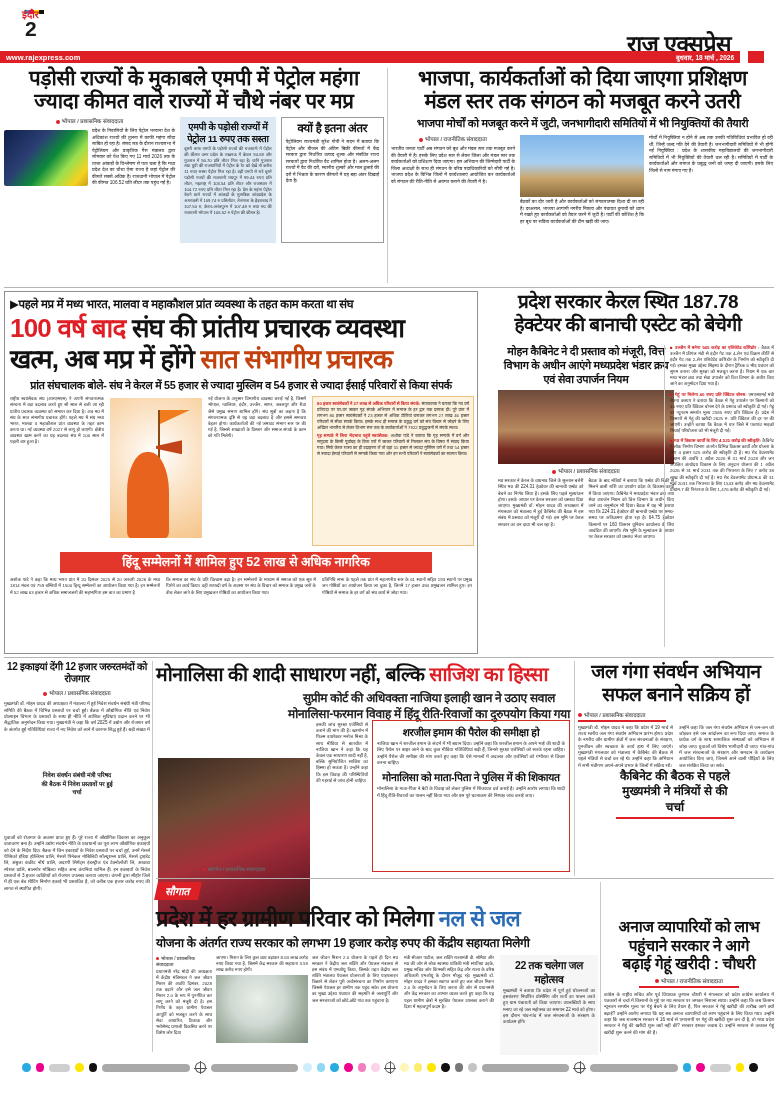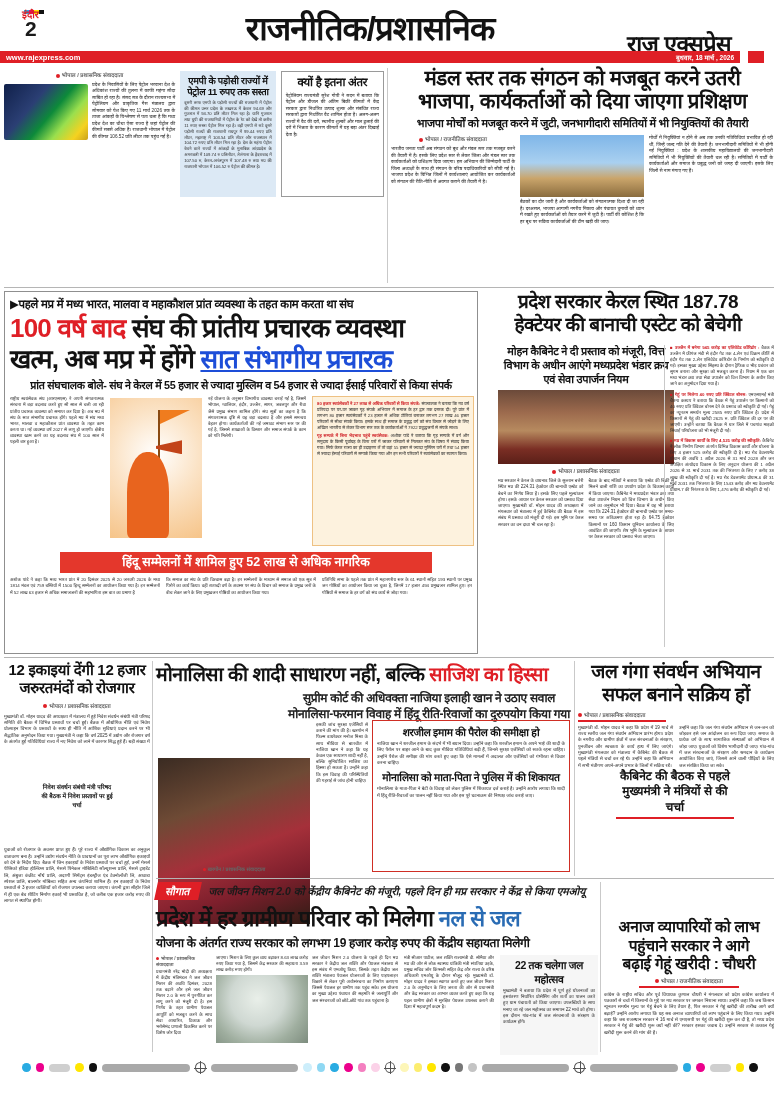--- a/index.html
+++ b/index.html
@@ -1,20 +1,20 @@
 <!DOCTYPE html>
 <html><head>
 <meta charset="utf-8">
 <style>
   * { margin:0; padding:0; box-sizing:border-box; }
   body { background:#e8e8e8; font-family:"Liberation Sans","DejaVu Sans",sans-serif; }
   .page { position:relative; width:778px; height:1108px; background:#fff; margin:0 auto; overflow:hidden; color:#1a1a1a; }
   .abs { position:absolute; }
   .red { color:#df1f26; }
-  .gray-hl { color:#1d4ed8;text-decoration:underline; }
+  .gray-hl { color:#c2410c; }
   .blue-hl { color:#2a6cb4; }
   .hl { font-weight:bold; color:#121212; letter-spacing:-0.3px; }
   .center { text-align:center; }
   .bodytxt { font-size:4.7px; line-height:1.38; color:#2b2b2b; text-align:justify; }
   .byline { font-size:5.6px; color:#666; font-weight:bold; }
   .byline .dot { display:inline-block; width:4px; height:4px; border-radius:50%; background:#df1f26; margin-right:2px; vertical-align:middle; }
   .vrule { position:absolute; width:1px; background:#c9c9c9; }
   .hrule { position:absolute; height:1px; background:#b5b5b5; }
   
   .corner-strip span { display:inline-block; width:5px; height:4px; }
@@ -56,29 +56,32 @@
 </head>
 <body>
 
 <div class="page">
 
   <div class="abs corner-strip" style="left:24px;top:0;">
     <span style="background:#29abe2"></span><span style="background:#ec008c"></span><span style="background:#ffe600"></span><span style="background:#111"></span>
   </div>
   <div class="abs red" style="left:22px;top:7px;font-size:10px;font-weight:bold;">इंदौर</div>
   <div class="abs" style="left:25px;top:17px;font-size:21px;font-weight:bold;">2</div>
-  <div class="abs hl" style="left:150px;top:5px;width:440px;font-size:33px;text-align:center;letter-spacing:-1px;">राजनीतिक/प्रशासनिक</div>
   <div class="abs hl" style="right:14px;top:27px;width:170px;font-size:23px;text-align:center;letter-spacing:-0.5px;">राज एक्सप्रेस</div>
   <div class="abs redbar" style="left:0;top:51px;width:740px;height:12px;">
     <span class="site">www.rajexpress.com</span>
     <span class="date">बुधवार, 18 मार्च , 2026</span>
   </div>
   <div class="abs" style="left:748px;top:51px;width:16px;height:12px;background:#df1f26;"></div>
 
   <div class="abs" style="left:4px;top:66px;width:380px;height:219px;">
+    <div class="hl center" style="font-size:20.5px;line-height:1.13;">
+      <div>पड़ोसी राज्यों के मुकाबले एमपी में पेट्रोल महंगा</div>
+      <div>ज्यादा कीमत वाले राज्यों में चौथे नंबर पर मप्र</div>
+    </div>
     <div style="display:flex;gap:5px;margin-top:5px;height:126px;">
       <div style="width:178px;">
         <div class="byline center"><span class="dot"></span><span>भोपाल / प्रशासनिक संवाददाता</span></div>
         <div class="bodytxt" style="margin-top:3px;">
           <span class="img-petrol" style="float:left;width:84px;height:56px;margin:2px 4px 2px 0;"></span>
           <span>प्रदेश के निवासियों के लिए पेट्रोल भरवाना देश के अधिकांश राज्यों की तुलना में काफी महंगा सौदा साबित हो रहा है। संसद सत्र के दौरान राज्यसभा में पेट्रोलियम और प्राकृतिक गैस मंत्रालय द्वारा सोमवार को पेश किए गए 11 मार्च 2026 तक के ताजा आंकड़ों के विश्लेषण से पता चला है कि मध्य प्रदेश देश का चौथा ऐसा राज्य है जहां पेट्रोल की कीमतें सबसे अधिक हैं। राजधानी भोपाल में पेट्रोल की कीमत 106.52 प्रति लीटर तक पहुंच गई है।</span>
         </div>
       </div>
       <div class="bluebox" style="width:99px;">
         <div class="hl center" style="font-size:9.5px;line-height:1.2;">एमपी के पड़ोसी राज्यों में पेट्रोल 11 रुपए तक सस्ता</div>
@@ -88,22 +91,22 @@
         <div class="hl center" style="font-size:11.5px;line-height:1.2;">क्यों है इतना अंतर</div>
         <div class="bodytxt" style="margin-top:3px;">पेट्रोलियम राज्यमंत्री सुरेश गोपी ने सदन में बताया कि पेट्रोल और डीजल की अंतिम बिक्री कीमतों में केंद्र सरकार द्वारा निर्धारित उत्पाद शुल्क और संबंधित राज्य सरकारों द्वारा निर्धारित वैट शामिल होता है। अलग-अलग राज्यों में वैट की दरों, स्थानीय शुल्कों और माल ढुलाई की दरों में भिन्नता के कारण कीमतों में यह बड़ा अंतर दिखाई देता है।</div>
       </div>
     </div>
   </div>
 
   <div class="vrule" style="left:387px;top:68px;height:215px;"></div>
 
   <div class="abs" style="left:391px;top:66px;width:383px;height:219px;">
     <div class="hl center" style="font-size:20.5px;line-height:1.13;">
+      <div>भाजपा, कार्यकर्ताओं को दिया जाएगा प्रशिक्षण</div>
       <div>मंडल स्तर तक संगठन को मजबूत करने उतरी</div>
-      <div>भाजपा, कार्यकर्ताओं को दिया जाएगा प्रशिक्षण</div>
     </div>
     <div class="hl center" style="font-size:11px;margin-top:3px;">भाजपा मोर्चों को मजबूत करने में जुटी, जनभागीदारी समितियों में भी नियुक्तियों की तैयारी</div>
     <div style="display:flex;gap:5px;margin-top:5px;height:126px;">
       <div style="width:124px;">
         <div class="byline center"><span class="dot"></span><span>भोपाल / राजनीतिक संवाददाता</span></div>
         <div class="bodytxt" style="margin-top:3px;">भारतीय जनता पार्टी अब संगठन को बूथ और मंडल स्तर तक मजबूत करने की तैयारी में है। इसके लिए प्रदेश स्तर से लेकर जिला और मंडल स्तर तक कार्यकर्ताओं को प्रशिक्षण दिया जाएगा। इस अभियान की जिम्मेदारी पार्टी के जिला अध्यक्षों के साथ ही संगठन के वरिष्ठ पदाधिकारियों को सौंपी गई है। भाजपा प्रदेश के विभिन्न जिलों में कार्यशालाएं आयोजित कर कार्यकर्ताओं को संगठन की रीति-नीति से अवगत कराने की तैयारी में है।</div>
       </div>
       <div style="width:124px;">
         <div class="photo img-bjp" style="width:124px;height:62px;"></div>
         <div class="bodytxt" style="margin-top:2px;">बैठकों का दौर जारी है और कार्यकर्ताओं को संगठनात्मक दिशा दी जा रही है। दरअसल, भाजपा आगामी नगरीय निकाय और पंचायत चुनावों को ध्यान में रखते हुए कार्यकर्ताओं को तैयार करने में जुटी है। पार्टी की कोशिश है कि हर बूथ पर सक्रिय कार्यकर्ताओं की टीम खड़ी की जाए।</div>
@@ -172,21 +175,21 @@
       </div>
       <div class="bodytxt" style="font-size:4.4px;">
         <span class="bullet-head">■ </span><span class="bullet-head">मप्र में विकास कार्यों के लिए 4,525 करोड़ की स्वीकृति:</span><span> कैबिनेट ने लोक निर्माण विभाग अंतर्गत विभिन्न विकास कार्यों और योजना के लिए 4 हजार 525 करोड़ की स्वीकृति दी है। मप्र रोड डेवलपमेंट प्रोग्राम की अवधि 1 अप्रैल 2026 से 31 मार्च 2028 और जन अपेक्षित अंत्योदय विकास के लिए अनुदान योजना की 1 अप्रैल 2026 से 31 मार्च 2031 तक की निरंतरता के लिए 7 करोड़ 38 लाख की स्वीकृति दी गई है। मप्र रोड डेवलपमेंट प्रोग्राम-6 की 31 मार्च 2031 तक निरंतरता के लिए 1543 करोड़ और मप्र डेवलपमेंट प्रोग्राम-7 की निरंतरता के लिए 1,476 करोड़ की स्वीकृति दी गई।</span>
       </div>
     </div>
   </div>
 
   <div class="hrule" style="left:4px;top:657px;width:770px;"></div>
 
   <div class="abs" style="left:4px;top:661px;width:146px;height:391px;">
-    <div class="hl center" style="font-size:15px;line-height:1.22;">12 इकाइयां देंगी 12 हजार जरुरतमंदों को रोजगार</div>
+    <div class="hl center" style="font-size:10px;line-height:1.22;">12 इकाइयां देंगी 12 हजार जरुरतमंदों को रोजगार</div>
     <div class="byline center" style="margin-top:4px;"><span class="dot"></span><span>भोपाल / प्रशासनिक संवाददाता</span></div>
     <div class="bodytxt" style="margin-top:4px;font-size:4.6px;">मुख्यमंत्री डॉ. मोहन यादव की अध्यक्षता में मंत्रालय में हुई निवेश संवर्धन संबंधी मंत्री परिषद समिति की बैठक में विभिन्न प्रस्तावों पर चर्चा हुई। बैठक में औद्योगिक नीति एवं निवेश प्रोत्साहन विभाग के प्रस्तावों के साथ ही नीति में आंशिक सुविधाएं प्रदान करने पर भी सैद्धांतिक अनुमोदन किया गया। मुख्यमंत्री ने कहा कि वर्ष 2025 में उद्योग और रोजगार वर्ष के अंतर्गत हुई गतिविधियां राज्य में नए निवेश को लाने में कारगर सिद्ध हुई हैं। बड़ी संख्या में</div>
     <div class="circle-inset" style="width:96px;height:96px;margin:3px auto;">निवेश संवर्धन संबंधी मंत्री परिषद की बैठक में निवेश प्रस्तावों पर हुई चर्चा</div>
     <div class="bodytxt" style="font-size:4.6px;">युवाओं को रोजगार के अवसर प्राप्त हुए हैं। पूरे राज्य में औद्योगिक विकास का अनुकूल वातावरण बना है। उन्होंने उद्योग संवर्धन नीति के प्रावधानों का पूरा लाभ औद्योगिक इकाइयों को देने के निर्देश दिए। बैठक में जिन इकाइयों के निवेश प्रस्तावों पर चर्चा हुई, उनमें मेसर्स पेप्सिको इंडिया होल्डिंग्स प्रालि, मेसर्स पिनेकल मोबिलिटी सॉल्यूशन्स प्रालि, मेसर्स ट्राइडेंट लि, अंबुजा कंक्रीट नॉर्थ प्रालि, अदाणी सिमेंट्स इंडस्ट्रीज एंड टेक्नोलॉजी लि, आवाडा स्पेशल प्रालि, बालमोर मोबिल्टा सहित अन्य कंपनियां शामिल हैं। इन इकाइयों के निवेश प्रस्तावों से 3 हजार व्यक्तियों को रोजगार उपलब्ध कराया जाएगा। कंपनी द्वारा सीहोर जिले में ही एक बेड शीटिंग निर्माण इकाई भी प्रस्तावित है, जो करीब एक हजार करोड़ रुपए की लागत से स्थापित होगी।</div>
   </div>
 
   <div class="vrule" style="left:152px;top:661px;height:391px;"></div>
 
   <div class="abs" style="left:156px;top:660px;width:416px;height:216px;">
     <div class="hl" style="font-size:19.5px;letter-spacing:-0.5px;">
@@ -223,21 +226,20 @@
       </div>
       <div class="abs inset-note" style="left:38px;top:42px;width:118px;font-size:12px;line-height:1.3;padding:2px;">कैबिनेट की बैठक से पहले मुख्यमंत्री ने मंत्रियों से की चर्चा</div>
     </div>
   </div>
 
   <div class="hrule" style="left:156px;top:878px;width:618px;"></div>
 
   <div class="abs" style="left:156px;top:882px;width:442px;height:170px;">
     <div style="display:flex;align-items:center;gap:8px;">
       <span class="tag-saugat">सौगात</span>
-      <span class="kicker-b">जल जीवन मिशन 2.0 को केंद्रीय कैबिनेट की मंजूरी, पहले दिन ही मप्र सरकार ने केंद्र से किया एमओयू</span>
     </div>
     <div class="hl" style="font-size:22px;letter-spacing:-0.6px;margin-top:2px;">
       <span>प्रदेश में हर ग्रामीण परिवार को मिलेगा </span><span class="blue-hl">नल से जल</span>
     </div>
     <div class="hl" style="font-size:12px;margin-top:2px;font-weight:bold;">योजना के अंतर्गत राज्य सरकार को लगभग 19 हजार करोड़ रुपए की केंद्रीय सहायता मिलेगी</div>
     <div style="position:relative;margin-top:4px;height:100px;overflow:hidden;">
       <div class="abs" style="left:0;top:0;width:56px;height:100px;">
         <div class="byline" style="font-size:4.8px;"><span class="dot" style="width:3px;height:3px;"></span><span>भोपाल / प्रशासनिक संवाददाता</span></div>
         <div class="bodytxt" style="font-size:4.4px;margin-top:2px;">प्रधानमंत्री नरेंद्र मोदी की अध्यक्षता में केंद्रीय मंत्रिमंडल ने जल जीवन मिशन की अवधि दिसंबर, 2028 तक बढ़ाने और इसे जल जीवन मिशन 2.0 के रूप में पुनर्गठित कर लागू करने को मंजूरी दी है। इस निर्णय के तहत ग्रामीण पेयजल आपूर्ति को मजबूत करने के साथ सेवा आधारित, टिकाऊ और भरोसेमंद प्रणाली विकसित करने पर विशेष जोर दिया</div>
       </div>

